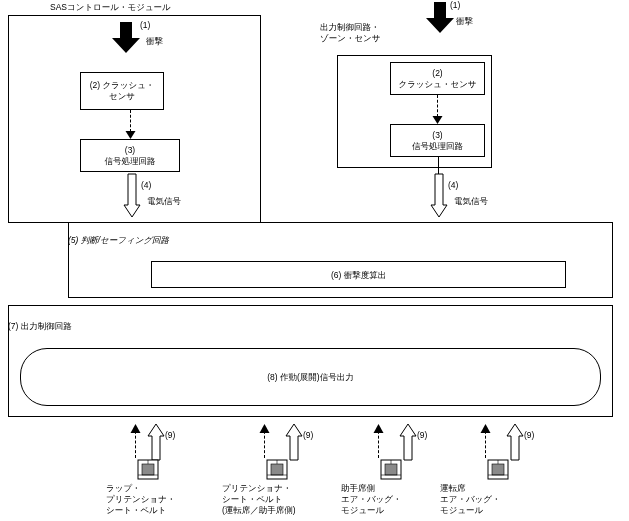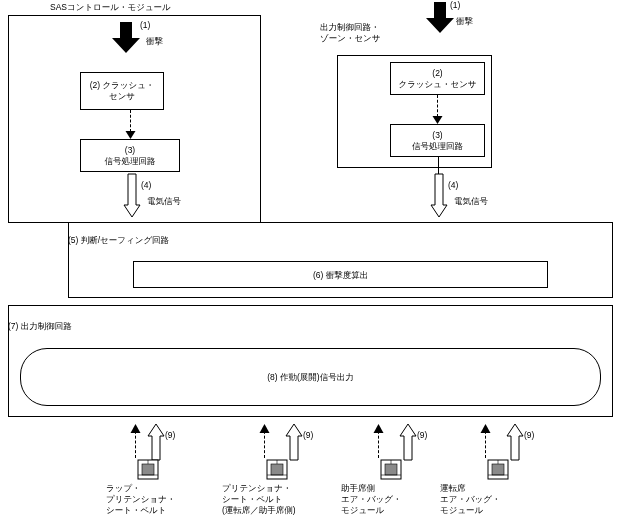--- a/index.html
+++ b/index.html
@@ -77,23 +77,23 @@
 
   <svg style="left:432px;top:174px;width:14px;height:44px;">
     <polygon points="3,0 11,0 11,31 15,31 7,43 -1,31 3,31" fill="#fff" stroke="#000" stroke-width="1"></polygon>
   </svg>
   <div class="num" style="left:448px;top:180px;">(4)</div>
   <div class="lbl" style="left:454px;top:196px;">電気信号</div>
 
   <div class="ln vl" style="left:438px;top:157px;height:17px;"></div>
 
   <div class="box" style="left:68px;top:222px;width:545px;height:76px;"></div>
-  <div class="lbl ctr" style="left:68px;top:235px;width:545px;">(5) 判断/セーフィング回路</div>
+  <div class="lbl ctr" style="left:68px;top:235px;width:545px;font-style:italic;">(5) 判断/セーフィング回路</div>
 
-  <div class="box" style="left:133px;top:261px;width:415px;height:27px;">
+  <div class="box" style="left:151px;top:261px;width:415px;height:27px;">
     <div class="boxlabel">(6) 衝撃度算出</div>
   </div>
 
   <div class="box" style="left:8px;top:305px;width:605px;height:112px;"></div>
   <div class="lbl ctr" style="left:8px;top:321px;width:605px;">(7) 出力制御回路</div>
 
   <div class="box" style="left:20px;top:348px;width:581px;height:58px;border-radius:27px;">
     <div class="boxlabel">(8) 作動(展開)信号出力</div>
   </div>
 

